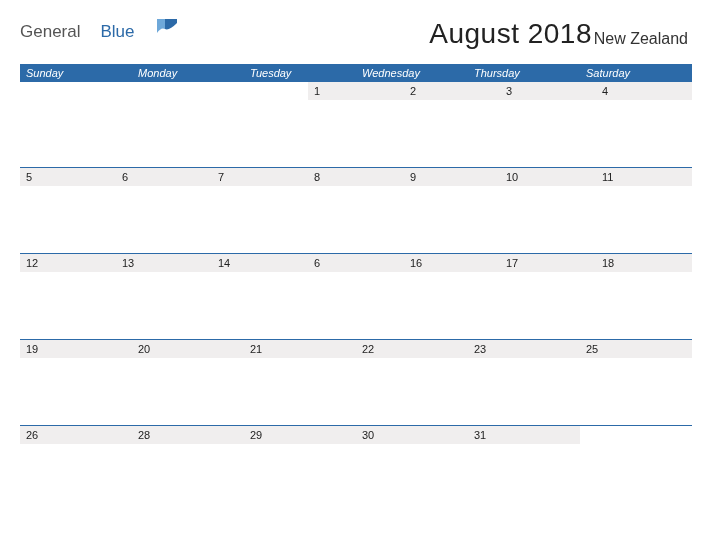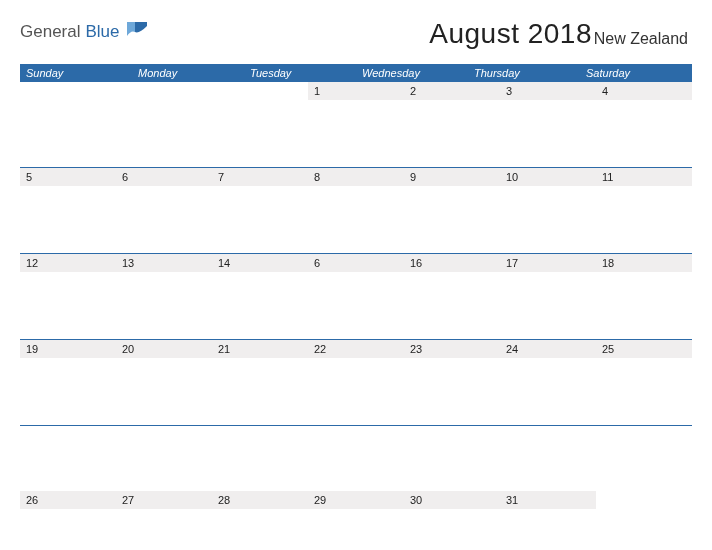--- a/index.html
+++ b/index.html
@@ -13,22 +13,22 @@
     position: relative;
   }
   .header {
     display: flex;
     align-items: flex-start;
     justify-content: space-between;
     margin-bottom: 14px;
   }
   .logo {
     display: flex;
-    align-items: flex-end;
-    gap: 4px;
+    align-items: flex-start;
+    gap: 19px;
     padding-top: 4px;
   }
   .logo-text-general {
     font-size: 17px;
     color: #555;
     font-weight: 400;
   }
   .logo-text-blue {
     font-size: 17px;
     color: #2c6aa8;
@@ -70,21 +70,20 @@
     text-align: left;
     font-style: italic;
   }
   .week-row {
     display: flex;
     height: 86px;
     border-bottom: 1px solid #2c6aa8;
   }
   .week-row:last-child {
     border-bottom: none;
-    align-items: flex-end;
   }
   .daycell {
     flex: 1;
     padding: 3px 6px;
     font-size: 11px;
     color: #222;
     background: #f0eeee;
     position: relative;
   }
   .daycell .num {
@@ -242,39 +241,31 @@
       </div>
     <div class="daycell">
         <span class="num">22</span>
         <div class="daycell-body"></div>
       </div>
     <div class="daycell">
         <span class="num">23</span>
         <div class="daycell-body"></div>
       </div>
     <div class="daycell">
-        <span class="num">24</span>
-        <div class="daycell-body"></div>
-      </div>
-    <div class="daycell">
         <span class="num">25</span>
         <div class="daycell-body"></div>
       </div>
   </div>
 
   <div class="week-row">
     <div class="daycell">
         <span class="num">26</span>
         <div class="daycell-body"></div>
       </div>
     <div class="daycell">
-        <span class="num">27</span>
-        <div class="daycell-body"></div>
-      </div>
-    <div class="daycell">
         <span class="num">28</span>
         <div class="daycell-body"></div>
       </div>
     <div class="daycell">
         <span class="num">29</span>
         <div class="daycell-body"></div>
       </div>
     <div class="daycell">
         <span class="num">30</span>
         <div class="daycell-body"></div>

